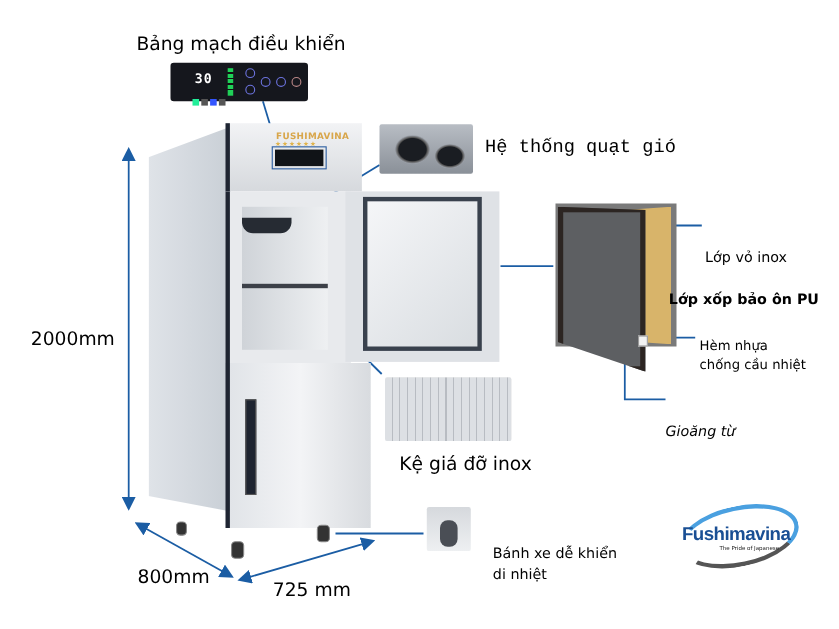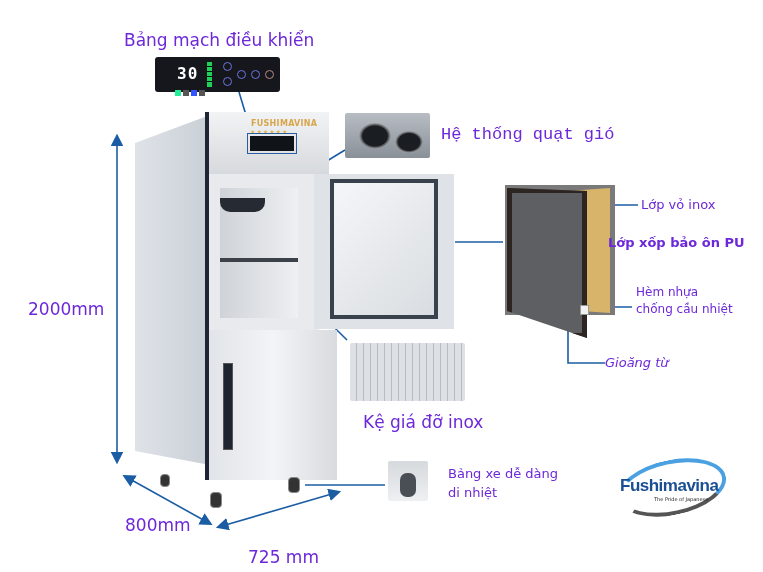--- a/index.html
+++ b/index.html
@@ -1,25 +1,25 @@
 <!DOCTYPE html>
 <html><head>
 <meta charset="utf-8">
 <style>
   html,body{margin:0;padding:0;background:#fff;}
   body{width:763px;height:572px;position:relative;overflow:hidden;font-family:"DejaVu Sans","Liberation Sans",sans-serif;color:#1a5a9c;}
   .abs{position:absolute;}
-  .lbl{position:absolute;color:#6d28d9;white-space:nowrap;}
+  .lbl{position:absolute;color:#000000;white-space:nowrap;}
   .big{font-size:17px;}
-  .mid{font-size:13px;}
-  .sm{font-size:12px;}
+  .mid{font-size:13px;margin-top:30px;}
+  .sm{font-size:12px;margin-top:22px;}
   svg.lines{position:absolute;left:0;top:0;width:763px;height:572px;pointer-events:none;}
   
   .panel{position:absolute;left:155px;top:57px;width:125px;height:35px;background:#15171d;border-radius:3px;}
-  .panel .disp{position:absolute;left:22px;top:7px;font-family:"DejaVu Sans Mono",monospace;font-size:16px;font-weight:bold;color:#fff;letter-spacing:1px;}
+  .panel .disp{position:absolute;left:22px;top:7px;font-family:"DejaVu Sans Mono",monospace;font-size:12px;font-weight:bold;color:#fff;letter-spacing:1px;}
   .panel .leds span{display:inline-block;width:6px;height:6px;margin-right:2px;background:#555;}
   .panel .btn{position:absolute;width:9px;height:9px;border-radius:50%;border:1.5px solid #6d74e0;box-sizing:border-box;}
   .bars{position:absolute;left:52px;top:5px;width:5px;height:25px;background:linear-gradient(#2f6 0 15%,#111 15% 20%,#2f6 20% 35%,#111 35% 40%,#2f6 40% 55%,#111 55% 60%,#2f6 60% 75%,#111 75% 80%,#2f6 80%);opacity:.8;}
   
   .cab-side{position:absolute;left:135px;top:115px;width:75px;height:350px;background:linear-gradient(90deg,#dfe3e8,#c9cfd6);clip-path:polygon(0 8%,100% 0,100% 100%,0 96%);}
   .cab-front-top{position:absolute;left:205px;top:112px;width:120px;height:62px;background:linear-gradient(#f2f3f5,#d6d9dd);border-left:4px solid #1f2532;}
   .upper-frame{position:absolute;left:205px;top:174px;width:110px;height:156px;background:#e8eaed;border-left:4px solid #1f2532;}
   .upper-inner{position:absolute;left:220px;top:188px;width:78px;height:130px;background:linear-gradient(90deg,#cfd3d8,#eef0f2);}
   .shelf{position:absolute;left:220px;top:258px;width:78px;height:4px;background:#3c4048;}
   .fanhood{position:absolute;left:220px;top:198px;width:45px;height:14px;background:#262b33;border-radius:0 0 10px 10px;}
@@ -120,36 +120,36 @@
   <i style="left:50px;top:18px;width:28px;height:22px;"></i>
 </div>
 <div class="lbl big" style="left:441px;top:125px;font-family:Liberation Mono, monospace;">Hệ thống quạt gió</div>
 
 <div class="thumb thumb-shelf"></div>
 <div class="lbl big" style="left:346px;top:412px;margin-left:17px;">Kệ giá đỡ inox</div>
 
 <div class="thumb thumb-wheel">
     <i></i>
   </div>
-<div class="lbl mid" style="left:448px;top:466px;">Bảng xe dễ dàng</div>
+<div class="lbl mid" style="left:448px;top:466px;">Bánh xe dễ khiển</div>
 <div class="lbl mid" style="left:448px;top:485px;">di nhiệt</div>
 
 <div>
   <div class="pu-back"></div>
   <div class="pu-foam"></div>
   <div class="pu-face"></div>
   <div class="clip"></div>
 </div>
 <div class="lbl mid" style="left:641px;top:197px;">Lớp vỏ inox</div>
 <div class="lbl mid" style="left:608px;top:235px;font-weight:bold;">Lớp xốp bảo ôn PU</div>
 <div class="lbl sm" style="left:636px;top:285px;">Hèm nhựa</div>
 <div class="lbl sm" style="left:636px;top:302px;">chống cầu nhiệt</div>
 <div class="lbl mid" style="left:605px;top:355px;font-style:italic;">Gioăng từ</div>
 
 <div class="lbl big" style="left:28px;top:299px;">2000mm</div>
 <div class="lbl big" style="left:125px;top:515px;">800mm</div>
-<div class="lbl big" style="left:248px;top:527px;margin-top:20px;">725 mm</div>
+<div class="lbl big" style="left:248px;top:527px;">725 mm</div>
 
 <div class="logo">
   <div class="ring"></div>
   <div class="word">Fushimavina</div>
   <div class="tag">The Pride of Japanese</div>
 </div>
 
 </body></html>

